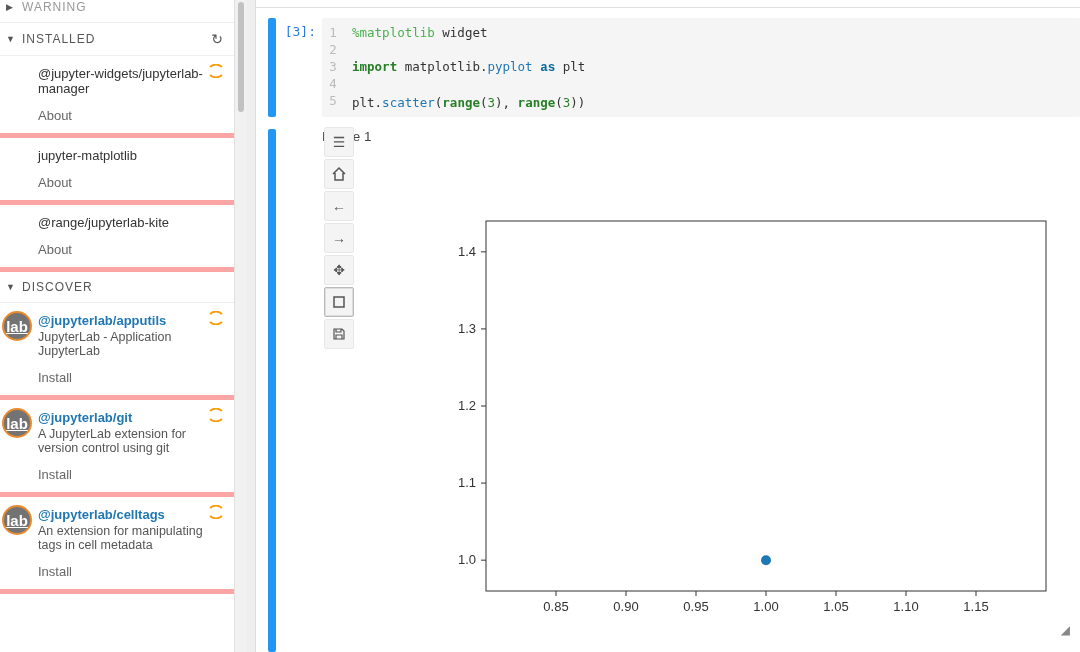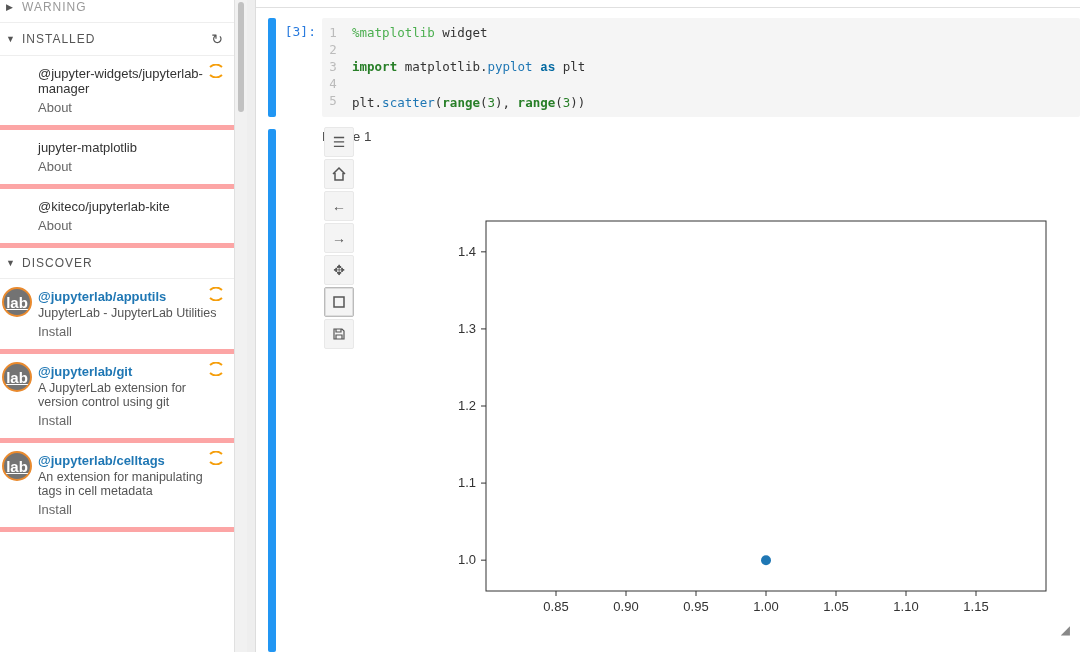--- a/index.html
+++ b/index.html
@@ -11,21 +11,21 @@
   .scrollbar-col .thumb { width: 6px; height: 110px; background: #c1c1c1; border-radius: 3px; }
   .spacer-col { width: 9px; height: 100%; background: #eee; border-right:1px solid #ddd;}
   .section-header { display:flex; align-items:center; padding: 8px 10px 8px 6px; font-size: 12px; letter-spacing: 1px; color:#555; text-transform: uppercase; border-bottom:1px solid #eee; }
   .section-header.top { padding-top:0; color:#999; }
   .section-header .caret { width:10px; font-size:9px; color:#555; margin-right:6px; }
   .section-header .refresh { margin-left:auto; color:#555; font-size:14px; }
   .ext-item { padding: 10px 12px 10px 38px; border-bottom:5px solid #fca5a5; position:relative; }
   .ext-item .title { color:#333; font-size:13px; }
   .ext-item .title.link { color:#1f77b4; font-weight:600; }
   .ext-item .desc { color:#555; font-size:12.5px; margin-top:2px; }
-  .ext-item .action { color:#666; font-size:13px; margin-top:4px; }
+  .ext-item .action { color:#666; font-size:13px; margin-top:12px; }
   .ext-item .jicon { position:absolute; right:10px; top:8px; width:16px; height:14px; }
   .ext-item .jicon svg { width:100%; height:100%; }
   .ext-item .badge { position:absolute; left:2px; top:8px; width:30px; height:30px; border-radius:50%; background:#737373; border:2px solid #e98a2e; color:#fff; font-weight:bold; font-size:15px; display:flex; align-items:center; justify-content:center;text-decoration:underline; }
   
   .nbarea { flex:1; height:100%; display:flex; flex-direction:column; background:#fff; position:relative; }
   .nb-topborder { height:8px; border-bottom:1px solid #e0e0e0; background:#fff; }
   .cell-row { display:flex; align-items:flex-start; margin-top:10px; }
   .left-gutter { width:8px; background:#2196f3; border-radius:2px; margin-left:12px; margin-right:4px; align-self:stretch; }
   .left-gutter.below { margin-top:6px; }
   .prompt { width:42px; text-align:right; font-family: "DejaVu Sans Mono", Menlo, Consolas, monospace; font-size:13px; color:#2a7bde; padding-top:6px; padding-right:6px;}
@@ -72,37 +72,37 @@
             <path d="M2 11 Q8 16 14 11" stroke="#f59e0b" stroke-width="2" fill="none"></path>
           </svg></span>
       <div class="title">@jupyter-widgets/jupyterlab-manager</div>
       <div class="action">About</div>
     </div>
     <div class="ext-item">
       <div class="title">jupyter-matplotlib</div>
       <div class="action">About</div>
     </div>
     <div class="ext-item">
-      <div class="title">@kiteco/jupyterlab-kite</div>
+      <div class="title">@range/jupyterlab-kite</div>
       <div class="action">About</div>
     </div>
 
     <div class="section-header">
       <span class="caret">▼</span>
       <span>DISCOVER</span>
     </div>
 
     <div class="ext-item">
       <span class="badge">lab</span>
       <span class="jicon"><svg viewBox="0 0 16 14">
             <path d="M2 3 Q8 -2 14 3" stroke="#f59e0b" stroke-width="2" fill="none"></path>
             <path d="M2 11 Q8 16 14 11" stroke="#f59e0b" stroke-width="2" fill="none"></path>
           </svg></span>
       <div class="title link">@jupyterlab/apputils</div>
-      <div class="desc">JupyterLab - JupyterLab Utilities</div>
+      <div class="desc">JupyterLab - Application JupyterLab</div>
       <div class="action">Install</div>
     </div>
     <div class="ext-item">
       <span class="badge">lab</span>
       <span class="jicon"><svg viewBox="0 0 16 14">
             <path d="M2 3 Q8 -2 14 3" stroke="#f59e0b" stroke-width="2" fill="none"></path>
             <path d="M2 11 Q8 16 14 11" stroke="#f59e0b" stroke-width="2" fill="none"></path>
           </svg></span>
       <div class="title link">@jupyterlab/git</div>
       <div class="desc">A JupyterLab extension for version control using git</div>

